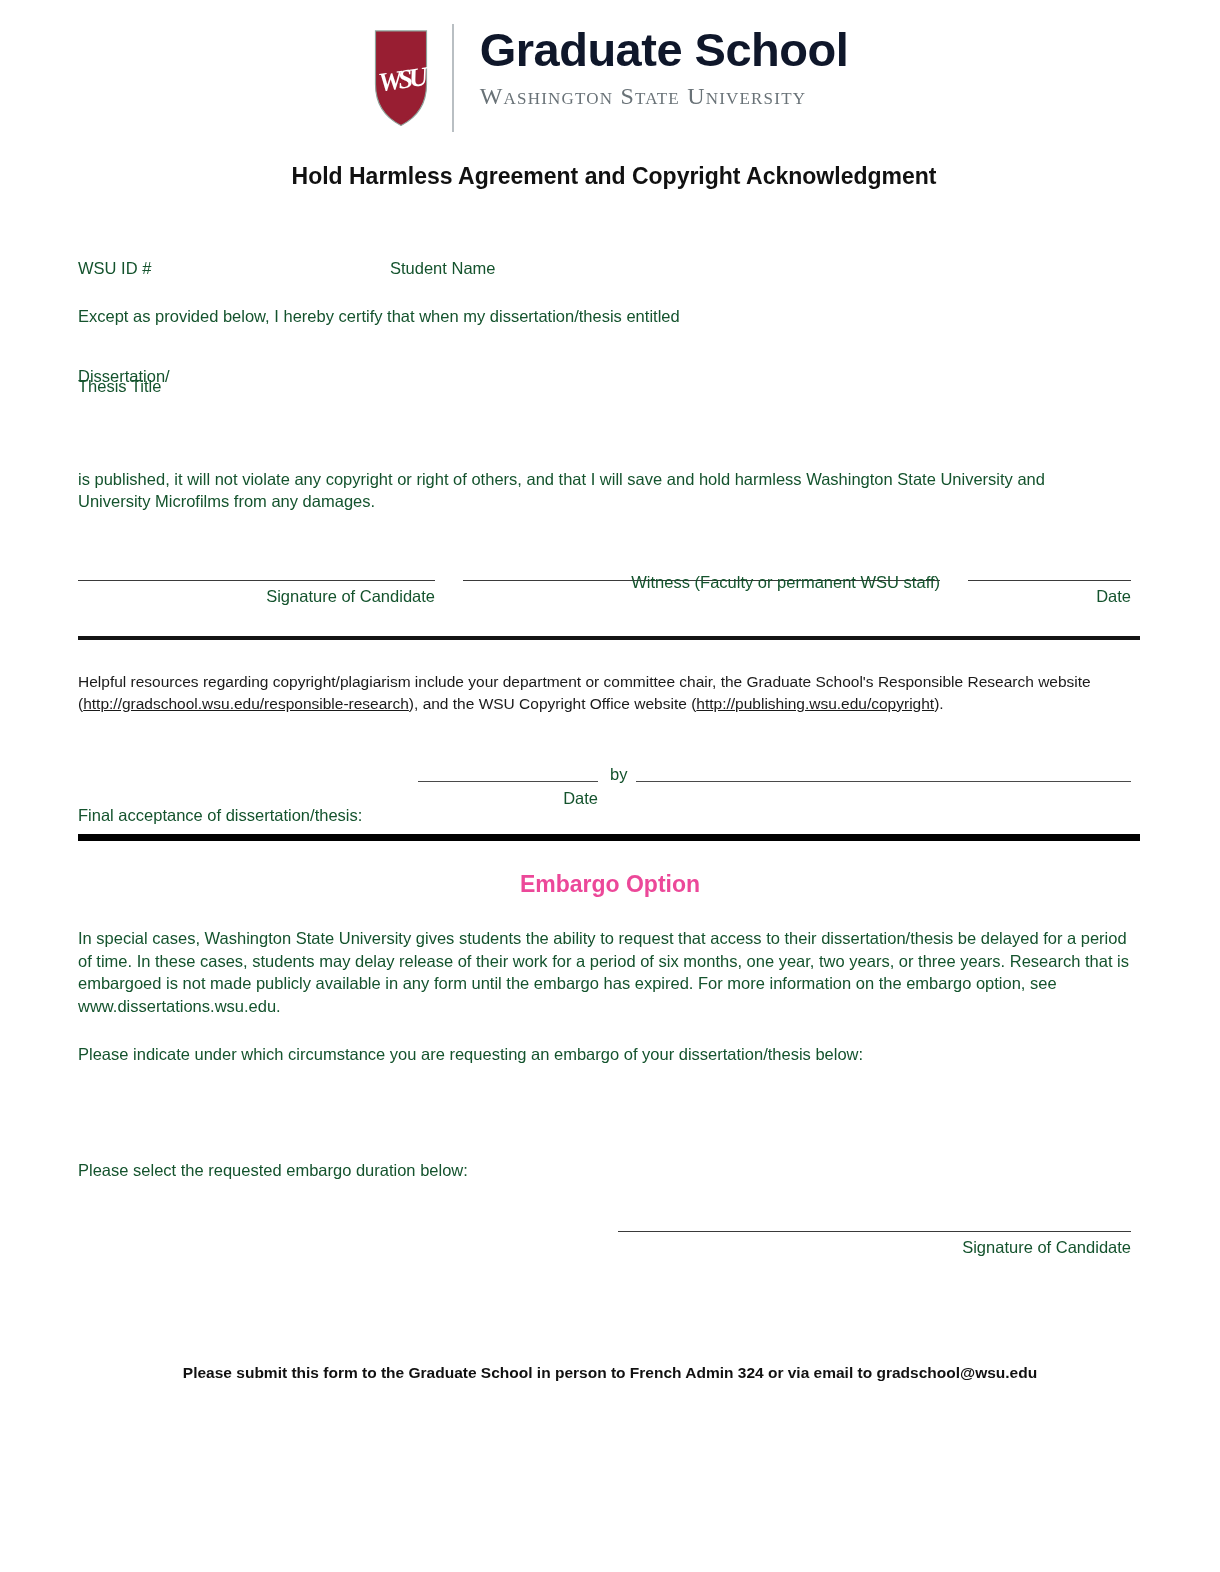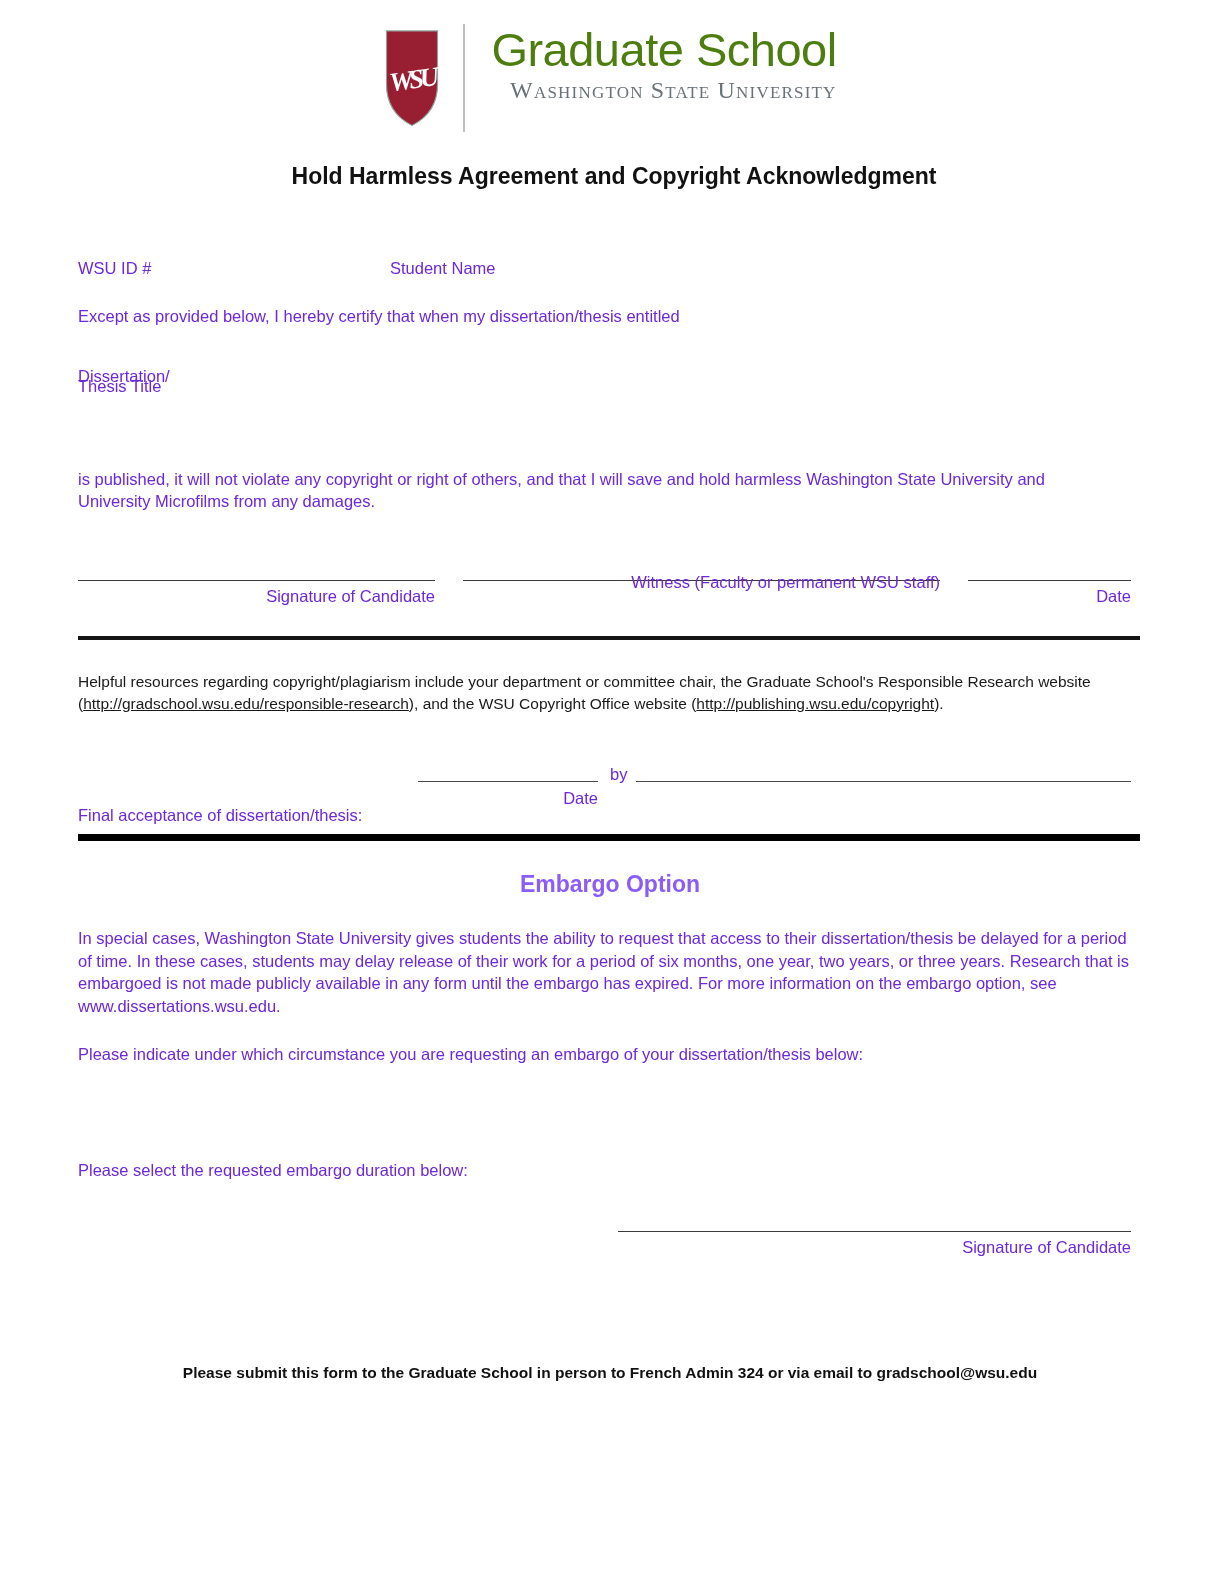--- a/index.html
+++ b/index.html
@@ -14,36 +14,36 @@
     overflow:hidden;
   }
   .abs { position:absolute; }
 
   
   .logo-wrap { top:22px; left:0; width:100%; display:flex; justify-content:center; }
   .logo-inner { display:flex; align-items:flex-start; }
   .shield-svg { width:58px; height:103px; margin-top:5px; display:block; }
   .logo-divider { width:2px; height:108px; background:#b9bfc3; margin:2px 26px 0 22px; }
   .logo-name {
-    font-size:47px; line-height:1.18; font-weight:400;
-    color:#4d7c0f; letter-spacing:-0.5px;
+    font-size:47px; line-height:1.18; font-weight:700;
+    color:#0f172a; letter-spacing:-0.5px;
   }
   .logo-univ {
     font-family:"Liberation Serif", serif;
     font-variant:small-caps;
     font-size:24px; letter-spacing:1.2px;
-    color:#697277; text-align:right;
+    color:#697277; margin-top:6px;
   }
 
   
   .form-title { top:163px; left:4px; width:100%; text-align:center; font-weight:bold; font-size:23px; color:#111; }
-  .embargo-title { top:871px; left:0; width:100%; text-align:center; font-weight:bold; font-size:23px; color:#8b5cf6; }
+  .embargo-title { top:871px; left:0; width:100%; text-align:center; font-weight:bold; font-size:23px; color:#ec4899; }
 
   
-  .t { font-size:16.5px; line-height:22px; color:#6d28d9; }
+  .t { font-size:16.5px; line-height:22px; color:#14532d; }
   .small { font-size:15.5px; line-height:21.5px; }
   .u { text-decoration:underline; }
 
   
   .sig-line { border-top:1.6px solid #3a3a3a; height:0; }
   .thin-line { border-top:1.2px solid #4a4a4a; height:0; }
   .center-label { text-align:right; }
   .double-rule { top:636px; left:78px; width:1062px; height:3px; border-top:2px solid #141414; border-bottom:2px solid #141414; }
   .thick-rule { top:834px; left:78px; width:1062px; height:7px; background:#000; }
 

